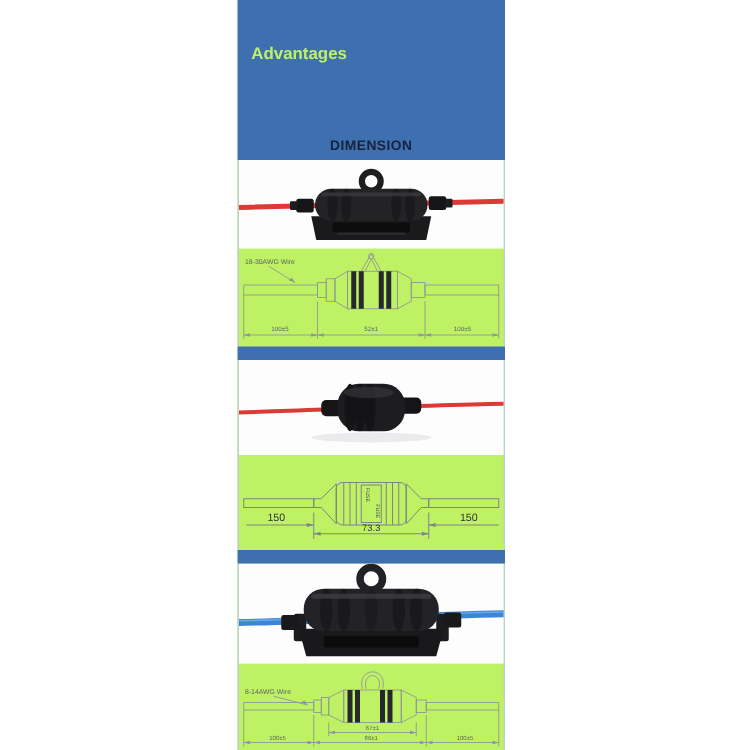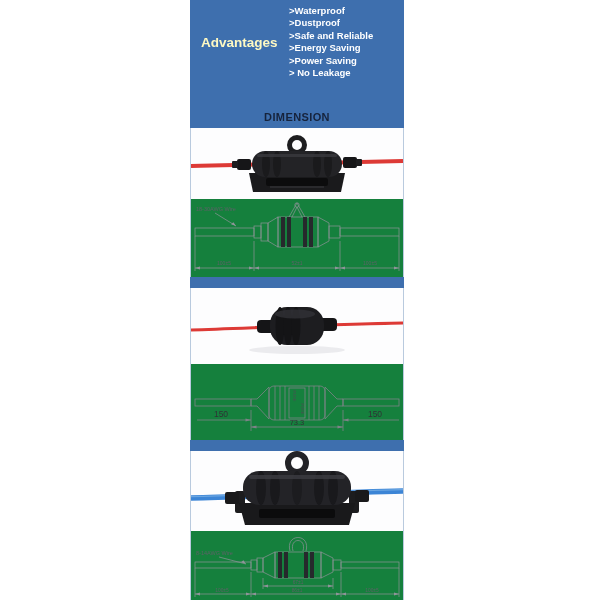--- a/index.html
+++ b/index.html
@@ -1,47 +1,39 @@
 <!DOCTYPE html>
 <html><head>
 <meta charset="utf-8">
 <style>
   html,body{margin:0;padding:0;background:#fff;}
   .canvas{position:relative;width:600px;height:600px;background:#ffffff;overflow:hidden;
           font-family:"Liberation Sans",sans-serif;}
   .column{position:absolute;left:190px;top:0;width:214px;height:600px;}
   
   .header{position:relative;width:214px;height:128px;background:#3e6fae;}
-  .advantages{position:absolute;left:11px;top:35px;font-size:13.5px;font-weight:bold;color:#fef9c3;}
+  .advantages{position:absolute;left:11px;top:35px;font-size:13.5px;font-weight:bold;color:#bef264;}
   .adv-list{position:absolute;left:99px;top:5px;margin:0;padding:0;list-style:none;
             color:#ffffff;font-weight:bold;font-size:9.5px;line-height:12.4px;white-space:nowrap;}
   .dim-title{position:absolute;left:0;right:0;bottom:5px;text-align:center;color:#16233c;
              font-weight:bold;font-size:11px;letter-spacing:.4px;}
   
-  .section{position:relative;width:212px;background:#15803d;border-left:1px solid #b9cade;border-right:1px solid #b9cade;}
+  .section{position:relative;width:212px;background:#bef264;border-left:1px solid #b9cade;border-right:1px solid #b9cade;}
   .section svg{display:block;}
   .separator{width:214px;height:11px;background:#3e6fae;}
   svg text{font-family:"Liberation Sans",sans-serif;}
 </style>
 </head>
 <body>
 
 <div class="canvas">
   <div class="column">
 
     <div class="header">
       <div class="advantages">Advantages</div>
-      <ul class="adv-list">
-        <li>&gt;Waterproof</li>
-        <li>&gt;Dustproof</li>
-        <li>&gt;Safe and Reliable</li>
-        <li>&gt;Energy Saving</li>
-        <li>&gt;Power Saving</li>
-        <li>&gt; No Leakage</li>
-      </ul>
       <div class="dim-title">DIMENSION</div>
     </div>
 
     <div class="section" style="height:149px;">
       <svg width="212" height="71" viewBox="0 0 212 71">
         <rect width="212" height="71" fill="#fdfdfe"></rect>
         <path d="M0,38 C40,37 70,36 212,33" stroke="#dd3a36" stroke-width="4" fill="none"></path>
         <circle cx="106" cy="17" r="7.5" fill="none" stroke="#1d1d1f" stroke-width="5"></circle>
         <rect x="46" y="31" width="14" height="11" rx="2" fill="#161618"></rect>
         <rect x="41" y="33" width="6" height="7" rx="1" fill="#1d1d1f"></rect>

